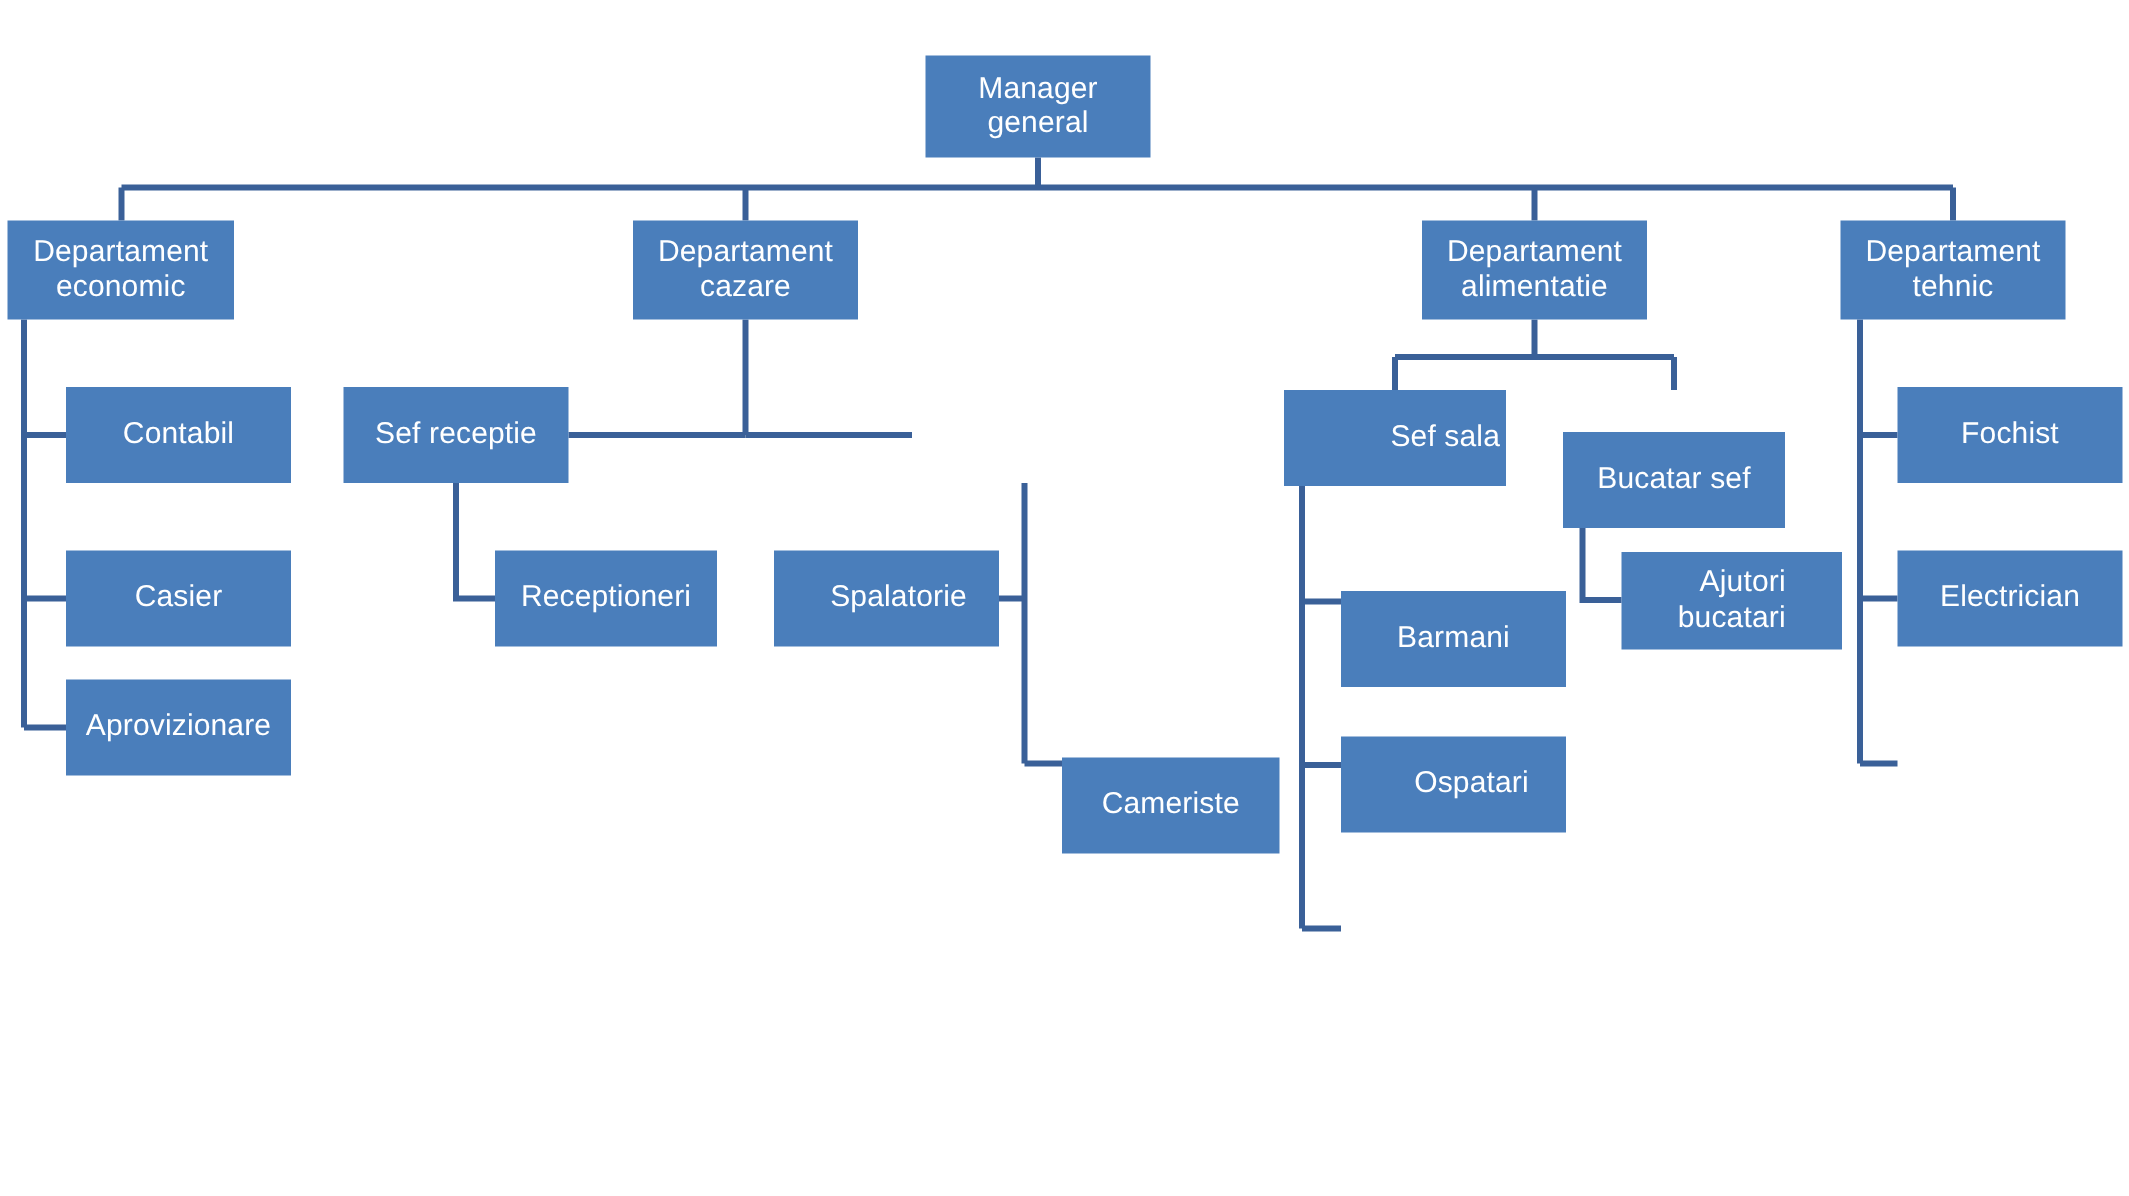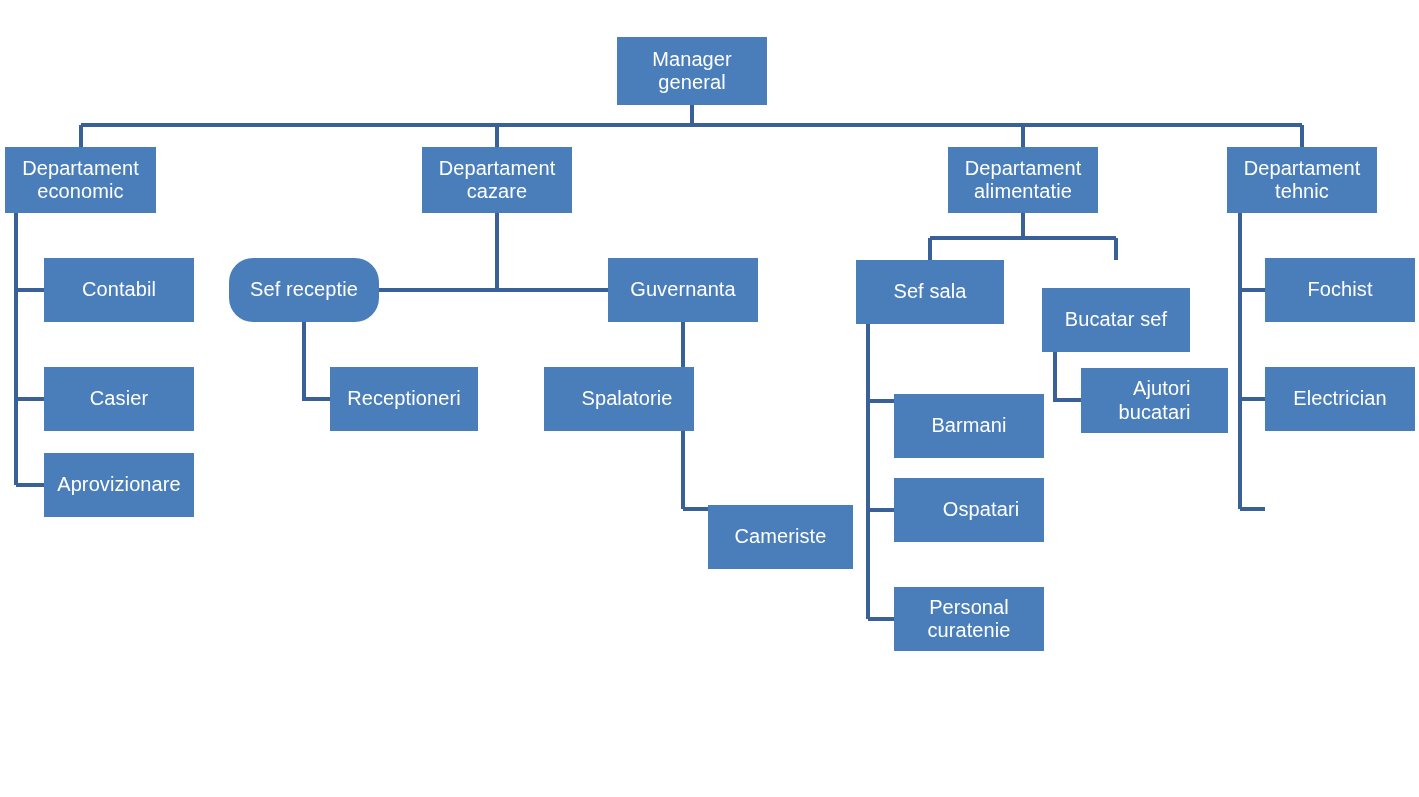--- a/index.html
+++ b/index.html
@@ -85,50 +85,43 @@
   </div>
   <div class="node" style="left:44px;top:258px;width:150px;height:64px;">
     <span>Contabil</span>
   </div>
   <div class="node" style="left:44px;top:453px;width:150px;height:64px;">
     <span>Aprovizionare</span>
   </div>
   <div class="node" style="left:44px;top:367px;width:150px;height:64px;">
     <span>Casier</span>
   </div>
-  <div class="node" style="left:229px;top:258px;width:150px;height:64px;border-radius:24px;">
+  <div class="node" style="left:229px;top:258px;width:150px;height:64px;">
     <span>Sef receptie</span>
   </div>
   <div class="node" style="left:330px;top:367px;width:148px;height:64px;">
     <span>Receptioneri</span>
   </div>
-  <div class="node" style="left:608px;top:258px;width:150px;height:64px;">
-    <span>Guvernanta</span>
-  </div>
-  <div class="node" style="left:544px;top:367px;width:150px;height:64px;padding-left:20px;">
+  <div class="node" style="left:516px;top:367px;width:150px;height:64px;padding-left:20px;">
     <span>Spalatorie</span>
   </div>
   <div class="node" style="left:708px;top:477px;width:145px;height:64px;margin-top:28px;">
     <span>Cameriste</span>
   </div>
-  <div class="node" style="left:856px;top:260px;width:148px;height:64px;">
+  <div class="node" style="left:856px;top:260px;width:148px;height:64px;justify-content:flex-end;">
     <span>Sef sala</span>
   </div>
   <div class="node" style="left:1042px;top:260px;width:148px;height:64px;margin-top:28px;">
     <span>Bucatar sef</span>
   </div>
   <div class="node" style="left:894px;top:369px;width:150px;height:64px;margin-top:25px;">
     <span>Barmani</span>
   </div>
-  <div class="node" style="left:894px;top:478px;width:150px;height:64px;padding-left:28px;">
+  <div class="node" style="left:894px;top:491px;width:150px;height:64px;padding-left:28px;">
     <span>Ospatari</span>
-  </div>
-  <div class="node" style="left:894px;top:587px;width:150px;height:64px;">
-    <span>Personal
-curatenie</span>
   </div>
   <div class="node" style="left:1081px;top:368px;width:147px;height:65px;text-align:right;">
     <span>Ajutori
 bucatari</span>
   </div>
   <div class="node" style="left:1265px;top:258px;width:150px;height:64px;">
     <span>Fochist</span>
   </div>
   <div class="node" style="left:1265px;top:367px;width:150px;height:64px;">
     <span>Electrician</span>

